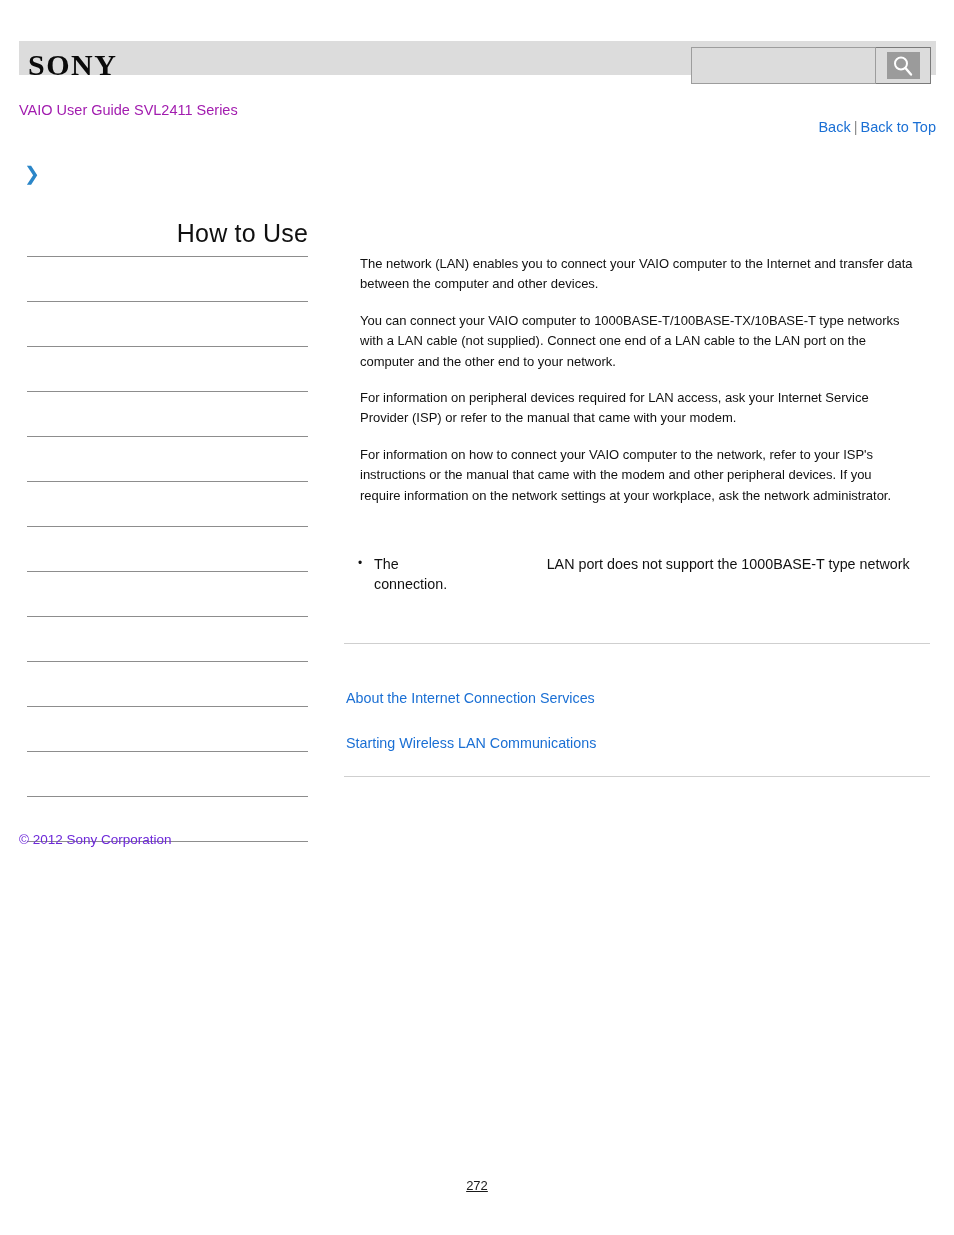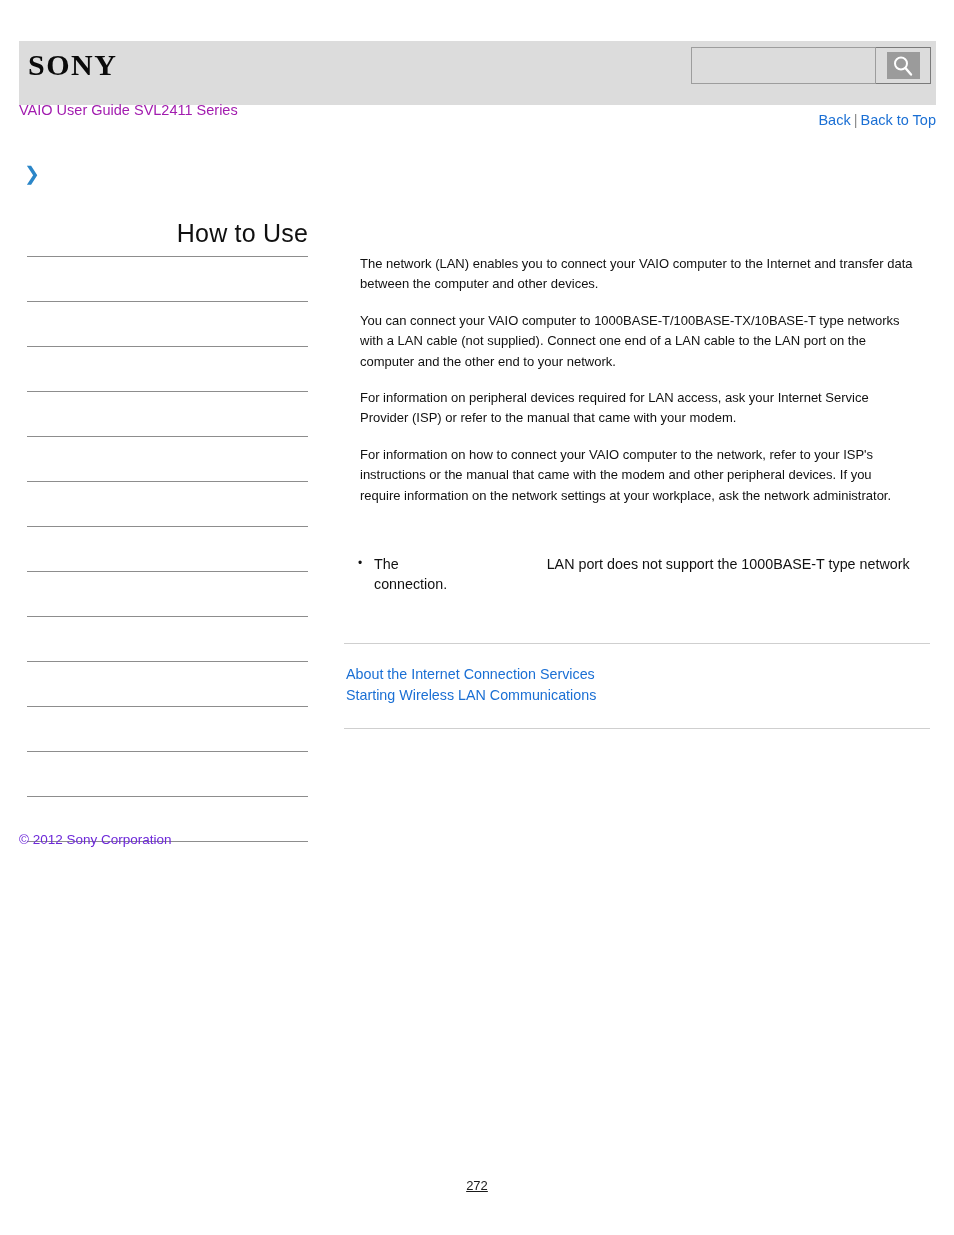--- a/index.html
+++ b/index.html
@@ -16,21 +16,21 @@
     color: #000000;
     overflow: hidden;
   }
 
   
   #header-banner {
     position: absolute;
     left: 19px;
     top: 41px;
     width: 917px;
-    height: 64px;
+    height: 34px;
     background: #dcdcdc;
     box-sizing: border-box;
   }
   #sony-logo {
     position: absolute;
     left: 9px;
     top: 7px;
     font-family: "Liberation Serif", serif;
     font-weight: bold;
     font-size: 30px;
@@ -87,21 +87,21 @@
     left: 19px;
     top: 102px;
     font-size: 14.5px;
     color: #a21caf;
     white-space: nowrap;
     text-align: center;
   }
   #header-links {
     position: absolute;
     right: 18px;
-    top: 112px;
+    top: 119px;
     font-size: 14.5px;
     white-space: nowrap;
     color: #6f6f6f;
   }
   #header-links a {
     color: #1a6fd4;
     text-decoration: none;
     cursor: pointer;
   }
   #header-links .sep {
@@ -227,20 +227,21 @@
   #related-links {
     padding: 20px 0 22px 2px;
   }
   #related-links a {
     display: block;
     font-size: 14.3px;
     line-height: 21px;
     color: #1a6fd4;
     text-decoration: none;
     cursor: pointer;
+    margin-top: 24px;
   }
   #rule-before-notes {
     margin-top: 48px;
   }
 
   
   #page-number {
     position: absolute;
     left: 0;
     right: 0;

